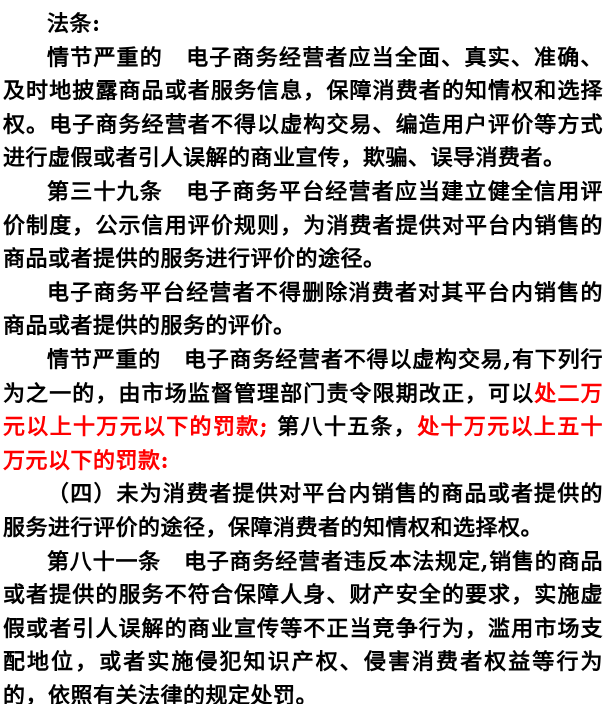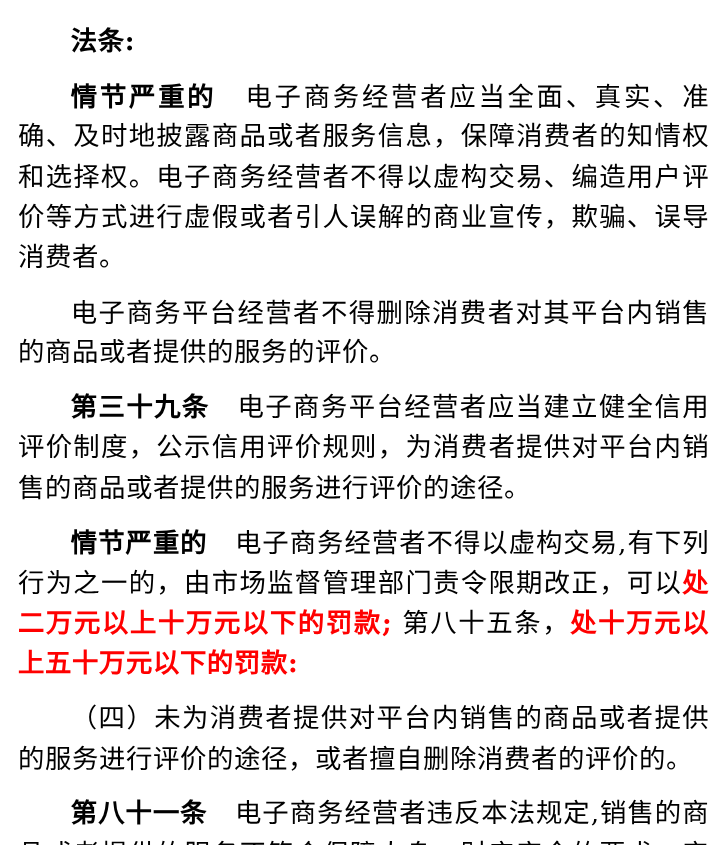--- a/index.html
+++ b/index.html
@@ -13,36 +13,36 @@
     box-sizing: border-box;
     background: var(--page-bg, #ffffff);
     padding: 7px 4px 8px 3px;
     font-family: "DejaVu Serif", "Liberation Serif", serif;
     font-size: 22px;
     line-height: 33.6px;
     color: var(--ink, #000000);
     overflow: hidden;
   }
   .doc p {
-    margin: 12px;
+    margin: 0;
     padding: 0;
     text-indent: 2em;
     text-align: justify;
     letter-spacing: 0.5px;
   }
-  .r-normal { font-weight: normal; color: var(--ink, #000000); }
+  .r-normal { font-weight: bold; color: var(--ink, #000000); }
   .r-bold   { font-weight: bold;   color: var(--ink, #000000); }
   .r-red-bold { font-weight: bold; color: var(--accent-red, #ff0000); }
 </style>
 </head>
 <body>
 
 <div class="doc">
   <div id="doc-body">
       <p><span class="r-bold">法条:</span></p>
       <p><span class="r-bold">情节严重的　</span><span class="r-normal">电子商务经营者应当全面、真实、准确、及时地披露商品或者服务信息，保障消费者的知情权和选择权。电子商务经营者不得以虚构交易、编造用户评价等方式进行虚假或者引人误解的商业宣传，欺骗、误导消费者。</span></p>
+      <p><span class="r-bold">第三十九条　</span><span class="r-normal">电子商务平台经营者应当建立健全信用评价制度，公示信用评价规则，为消费者提供对平台内销售的商品或者提供的服务进行评价的途径。</span></p>
       <p><span class="r-normal">电子商务平台经营者不得删除消费者对其平台内销售的商品或者提供的服务的评价。</span></p>
-      <p><span class="r-bold">第三十九条　</span><span class="r-normal">电子商务平台经营者应当建立健全信用评价制度，公示信用评价规则，为消费者提供对平台内销售的商品或者提供的服务进行评价的途径。</span></p>
       <p><span class="r-bold">情节严重的　</span><span class="r-normal">电子商务经营者不得以虚构交易,有下列行为之一的，由市场监督管理部门责令限期改正，可以</span><span class="r-red-bold">处二万元以上十万元以下的罚款;</span><span class="r-normal"> 第八十五条，</span><span class="r-red-bold">处十万元以上五十万元以下的罚款:</span></p>
-      <p><span class="r-normal">（四）未为消费者提供对平台内销售的商品或者提供的服务进行评价的途径，或者擅自删除消费者的评价的。</span></p>
+      <p><span class="r-normal">（四）未为消费者提供对平台内销售的商品或者提供的服务进行评价的途径，保障消费者的知情权和选择权。</span></p>
       <p><span class="r-bold">第八十一条　</span><span class="r-normal">电子商务经营者违反本法规定,销售的商品或者提供的服务不符合保障人身、财产安全的要求，实施虚假或者引人误解的商业宣传等不正当竞争行为，滥用市场支配地位，或者实施侵犯知识产权、侵害消费者权益等行为的，依照有关法律的规定处罚。</span></p>
     </div>
 </div>
 
 </body></html>

